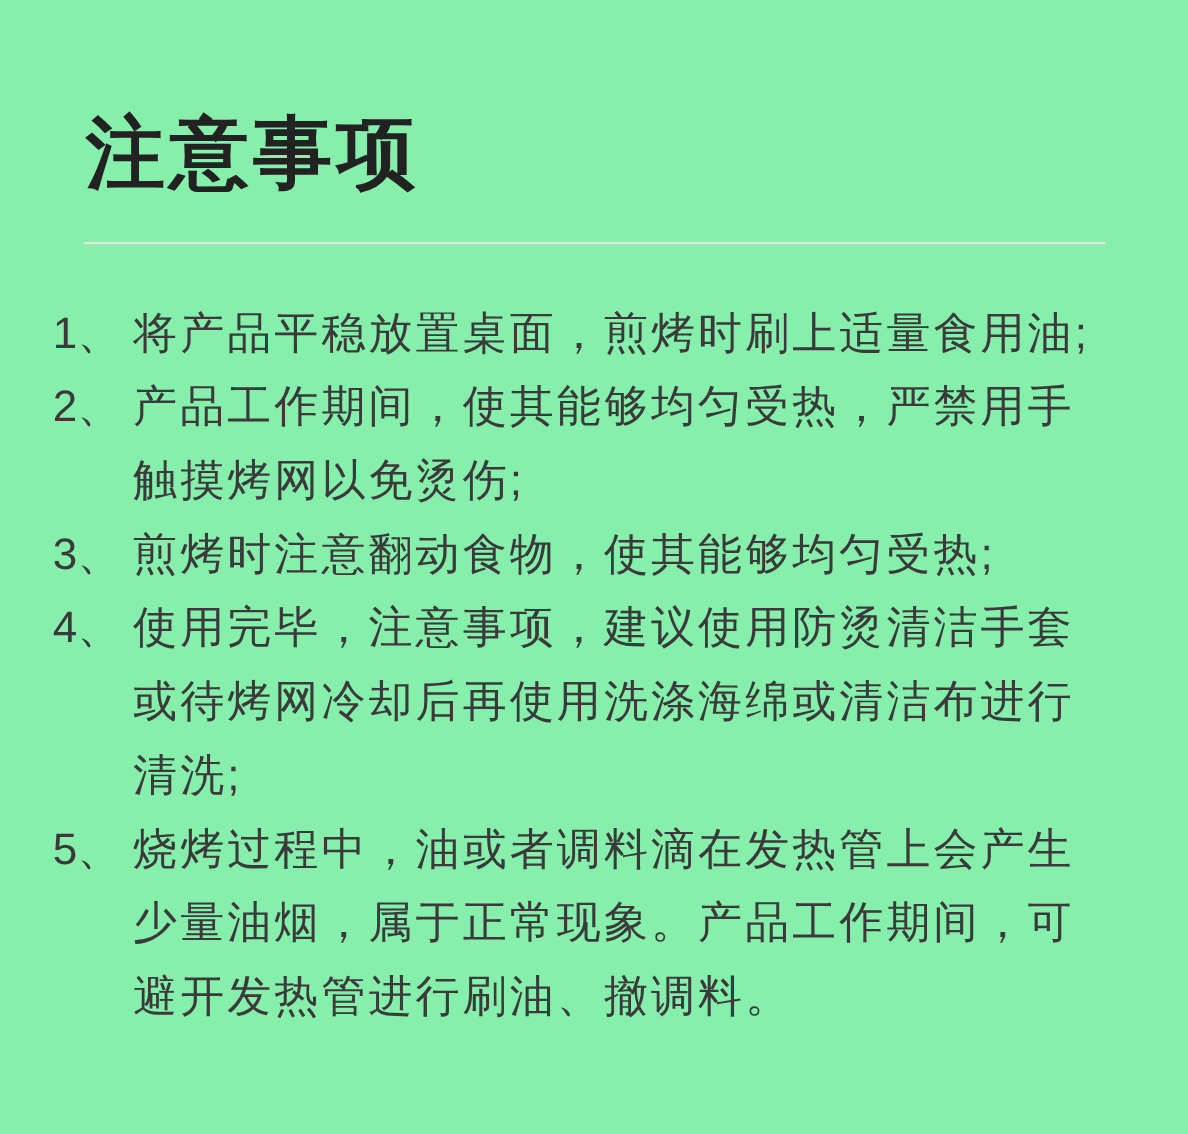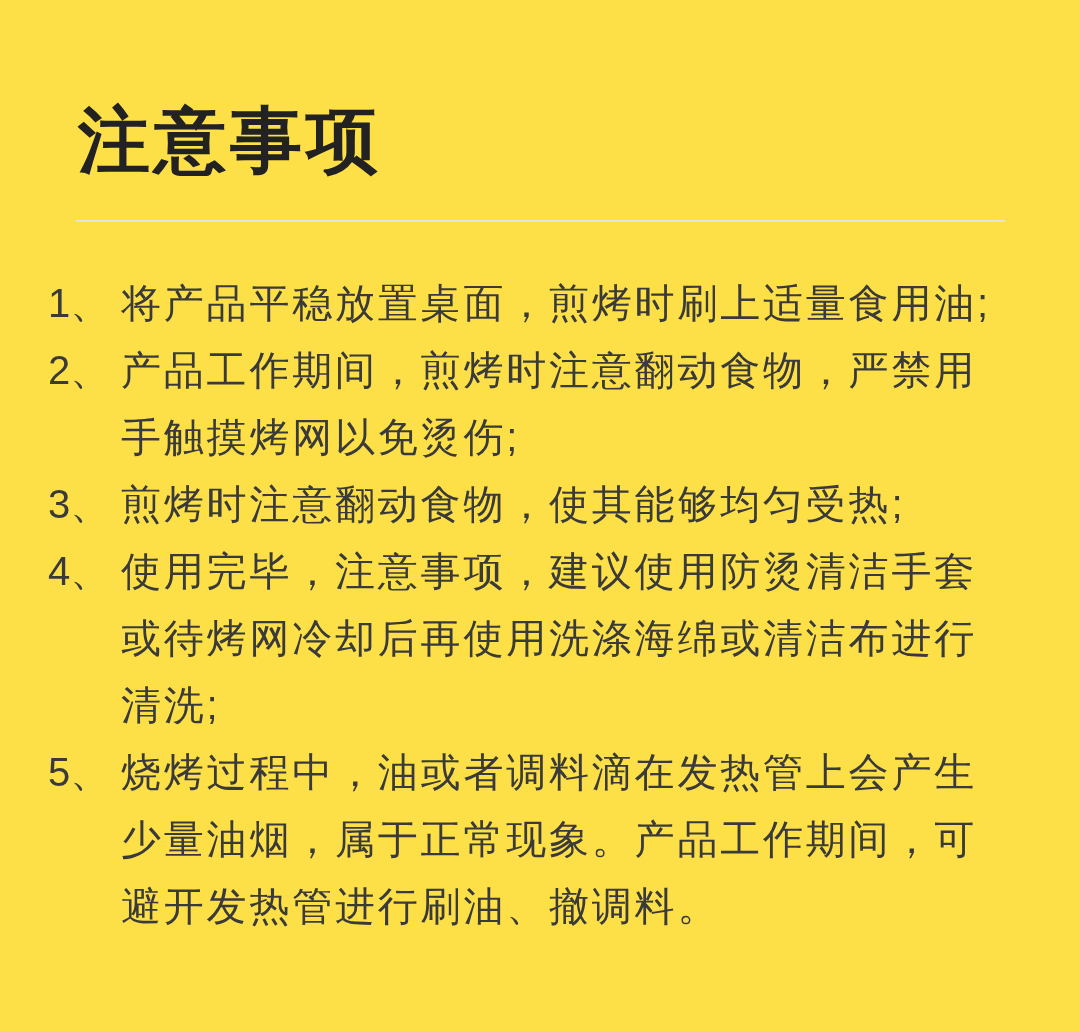--- a/index.html
+++ b/index.html
@@ -9,21 +9,21 @@
   body {
     width: 1080px;
     height: 1031px;
     background: #ffffff;
     font-family: "Liberation Sans", "DejaVu Sans", sans-serif;
     overflow: hidden;
   }
   .page {
     width: 1080px;
     height: 1031px;
-    background: #fde047;
+    background: #86efac;
     box-sizing: border-box;
   }
   .page-title {
     margin: 0;
     padding: 98px 0 0 78px;
     font-size: 72px;
     line-height: 84px;
     font-weight: 800;
     letter-spacing: 4px;
     color: #222222;
@@ -65,21 +65,21 @@
 
   <div class="divider"></div>
 
   <div class="notice-list">
       <div class="notice-item">
         <span class="item-num">1、</span>
         <span class="item-text">将产品平稳放置桌面，煎烤时刷上适量食用油;</span>
       </div>
       <div class="notice-item">
         <span class="item-num">2、</span>
-        <span class="item-text">产品工作期间，煎烤时注意翻动食物，严禁用手触摸烤网以免烫伤;</span>
+        <span class="item-text">产品工作期间，使其能够均匀受热，严禁用手触摸烤网以免烫伤;</span>
       </div>
       <div class="notice-item">
         <span class="item-num">3、</span>
         <span class="item-text">煎烤时注意翻动食物，使其能够均匀受热;</span>
       </div>
       <div class="notice-item">
         <span class="item-num">4、</span>
         <span class="item-text">使用完毕，注意事项，建议使用防烫清洁手套或待烤网冷却后再使用洗涤海绵或清洁布进行清洗;</span>
       </div>
       <div class="notice-item">

